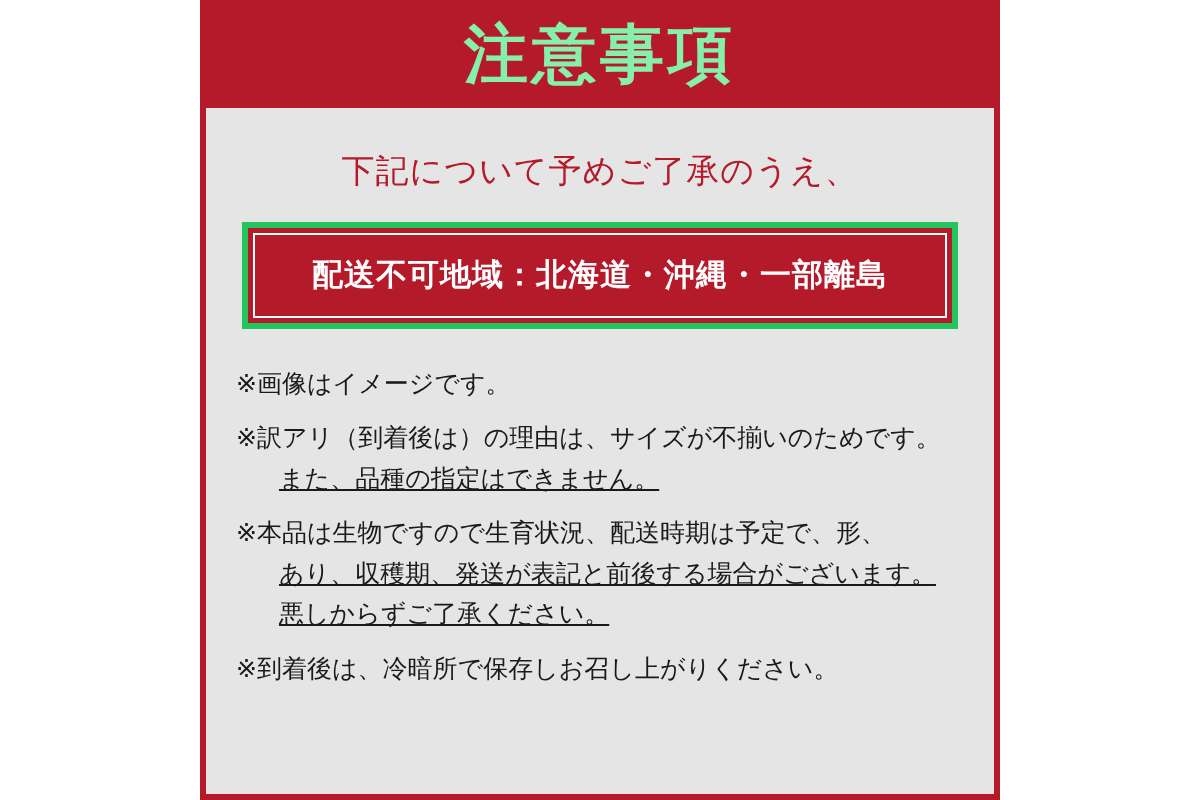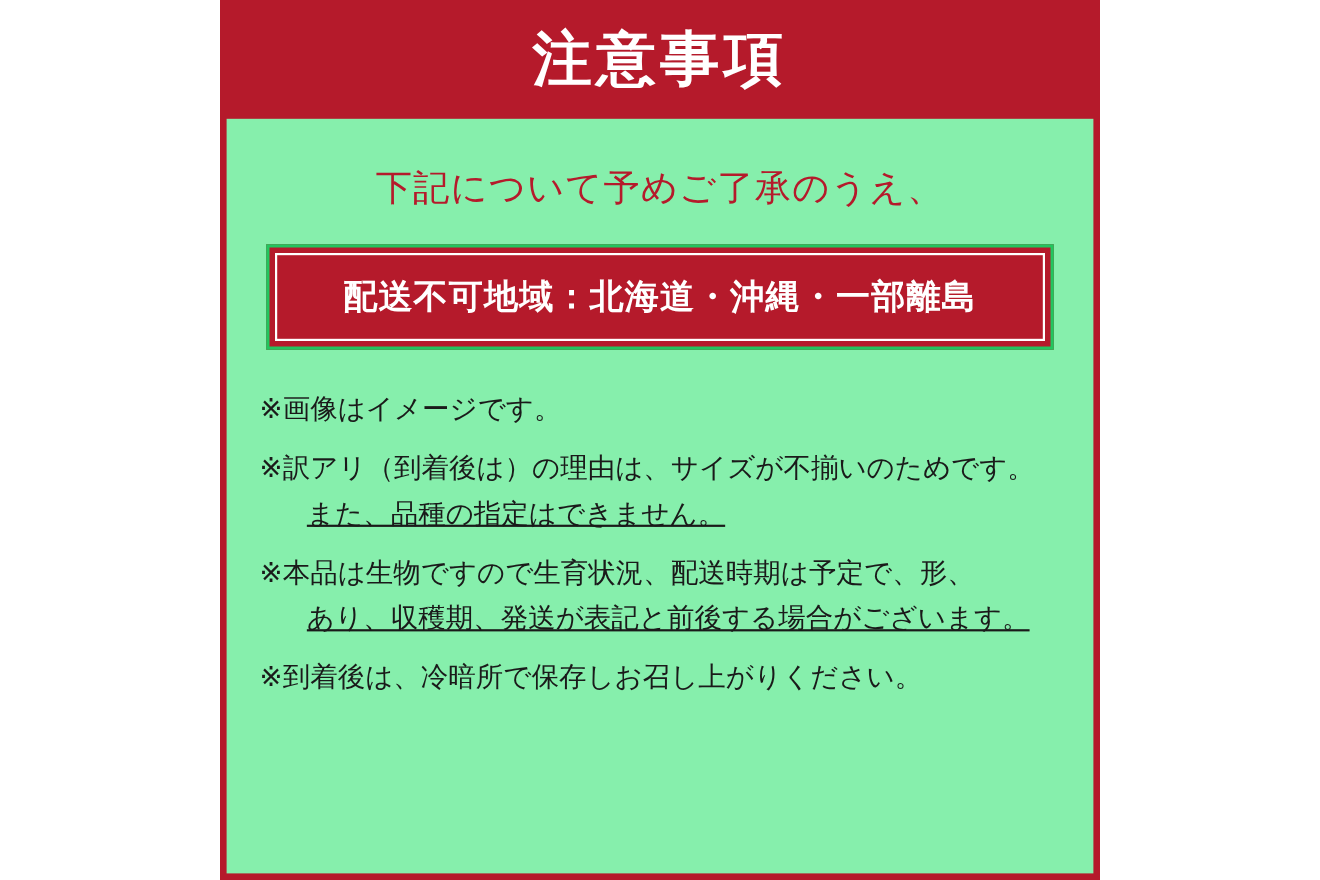--- a/index.html
+++ b/index.html
@@ -39,58 +39,58 @@
     top: 0;
     width: 100%;
     height: 108px;
     display: flex;
     align-items: center;
     justify-content: center;
     box-sizing: border-box;
   }
 
   .notice-title {
-    color: #ffffff;
-    font-size: 54px;
+    color: #86efac;
+    font-size: 64px;
     font-weight: bold;
     letter-spacing: 4px;
     line-height: 1;
     white-space: nowrap;
   }
 
   .notice-body {
     position: absolute;
     left: 6px;
     top: 108px;
     width: 788px;
     height: 686px;
-    background: #86efac;
+    background: #e5e5e5;
     box-sizing: border-box;
     padding: 30px 28px 10px 28px;
   }
 
   .lead {
     color: #b51a2b;
     font-size: 33px;
     line-height: 1.5;
     text-align: center;
     letter-spacing: 1px;
     margin: 8px 0 0 0;
   }
   .lead-line {
     display: block;
     white-space: nowrap;
   }
 
   .ban-box {
     margin: 26px auto 0 auto;
     width: 716px;
-    height: 96px;
+    height: 107px;
     background: #b51a2b;
-    border: 3px solid #22c55e;
+    border: 6px solid #22c55e;
     box-sizing: border-box;
     display: flex;
     align-items: center;
     justify-content: center;
     position: relative;
   }
   .ban-box-inner {
     position: absolute;
     left: 5px;
     top: 5px;
@@ -176,20 +176,21 @@
             <span class="ln">訳アリ（到着後は）の理由は、サイズが不揃いのためです。</span>
             <span class="ln indent">また、品種の指定はできません。</span>
           </span>
         </div>
 
         <div class="note">
           <span class="note-mark">※</span>
           <span class="note-text">
             <span class="ln">本品は生物ですので生育状況、配送時期は予定で、形、</span>
             <span class="ln indent">あり、収穫期、発送が表記と前後する場合がございます。</span>
+            <span class="ln indent">悪しからずご了承ください。</span>
           </span>
         </div>
 
         <div class="note">
           <span class="note-mark">※</span>
           <span class="note-text">
             <span class="ln">到着後は、冷暗所で保存しお召し上がりください。</span>
           </span>
         </div>
 

